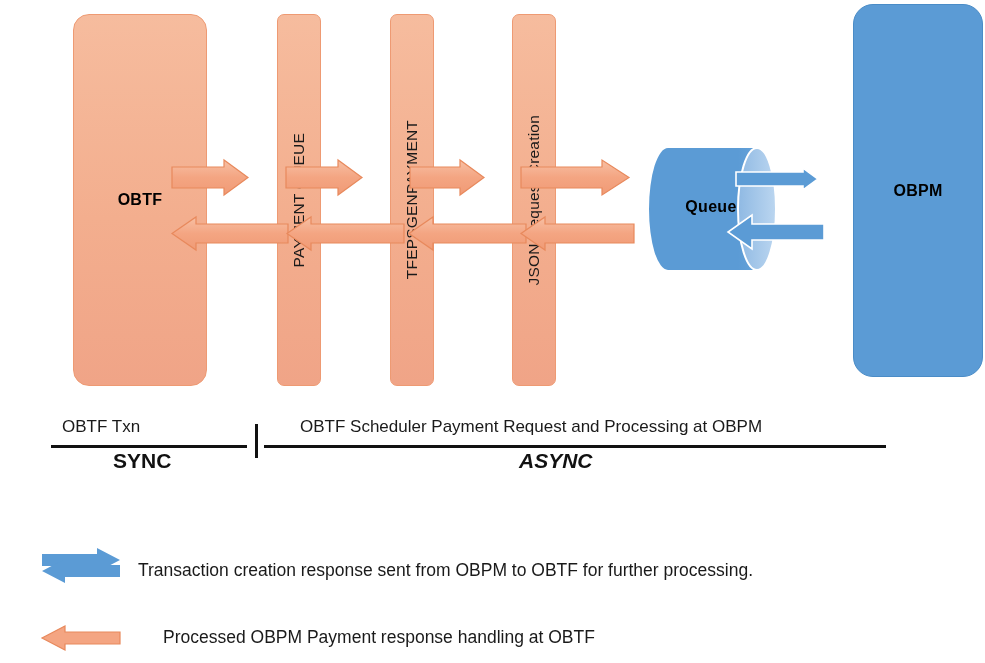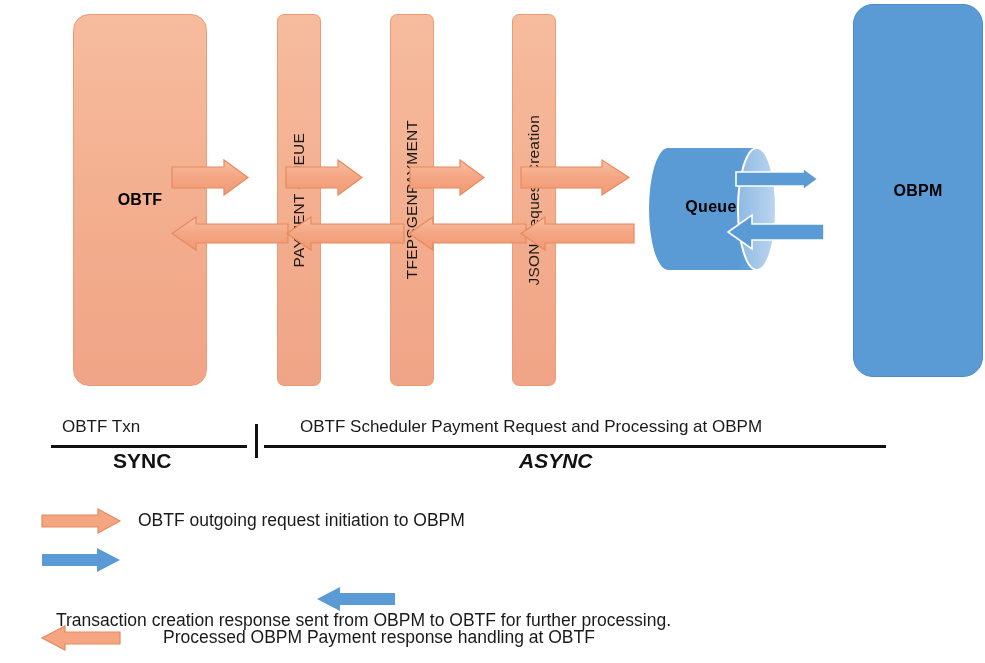--- a/index.html
+++ b/index.html
@@ -211,34 +211,28 @@
   </div>
 
   <div class="band-divider" style="left:255px; top:424px; height:34px;"></div>
 
   <div class="band" style="left:0; top:415px; width:985px; height:60px;">
     <span class="band-top-text" style="left:260px; top:2px;margin-left:40px;">OBTF Scheduler Payment Request and Processing at OBPM</span>
     <div class="band-line" style="left:264px; top:30px; width:622px;"></div>
     <span class="band-bottom-text" style="left:519px; top:34px;font-style:italic;">ASYNC</span>
   </div>
 
-  <div class="legend-row" style="top:508px;">
-    <svg class="legend-arrow" viewBox="0 0 82 26">
-      <path d="M2,7 L58,7 L58,1 L80,13 L58,25 L58,19 L2,19 Z" fill="#F4A582" stroke="#E8895C" stroke-width="1.2"></path>
-    </svg>
-    <span class="legend-text">OBTF outgoing request initiation to OBPM</span>
-  </div>
 
   <div class="legend-row" style="top:547px;">
     <svg class="legend-arrow" viewBox="0 0 82 26">
       <path d="M2,7 L57,7 L57,1 L80,13 L57,25 L57,19 L2,19 Z" fill="#5B9BD5"></path>
     </svg>
   </div>
 
-  <div class="legend-row" style="top:586px;flex-direction:column;">
+  <div class="legend-row" style="top:558px;">
     <svg class="legend-arrow" viewBox="0 0 82 26">
       <path d="M80,7 L25,7 L25,1 L2,13 L25,25 L25,19 L80,19 Z" fill="#5B9BD5"></path>
     </svg>
     <span class="legend-text">Transaction creation response sent from OBPM to OBTF for further processing.</span>
   </div>
 
   <div class="legend-row" style="top:625px;gap:25px;">
     <svg class="legend-arrow" viewBox="0 0 82 26">
       <path d="M80,7 L25,7 L25,1 L2,13 L25,25 L25,19 L80,19 Z" fill="#F4A582" stroke="#E8895C" stroke-width="1.2"></path>
     </svg>

